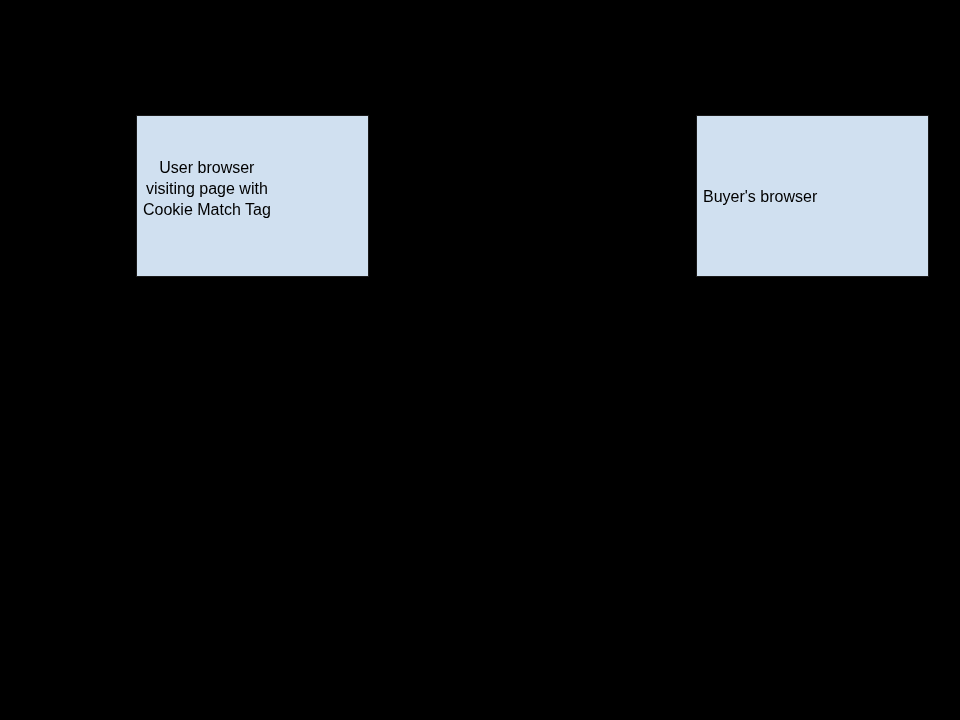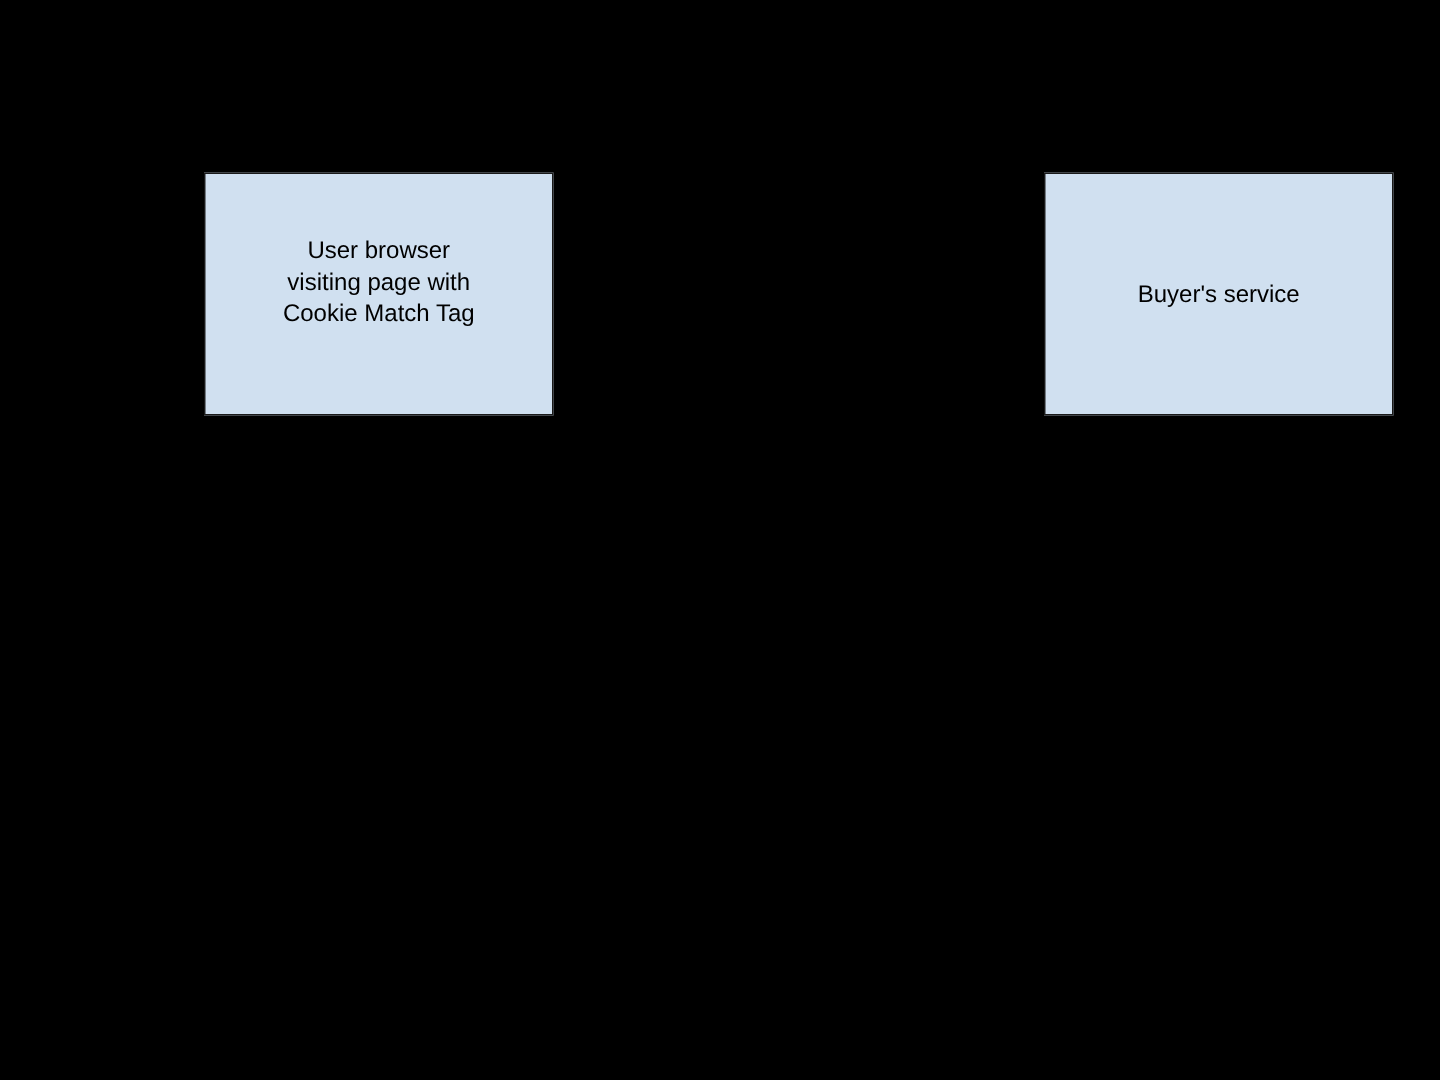--- a/index.html
+++ b/index.html
@@ -16,21 +16,21 @@
     overflow: hidden;
     font-family: "Liberation Sans", sans-serif;
   }
   .node {
     position: absolute;
     box-sizing: border-box;
     background: #d0e0f0;
     border: 1px solid #1a1a1a;
     display: flex;
     align-items: center;
-    justify-content: center;
+    justify-content: flex-start;
   }
   .node-label {
     color: #000000;
     font-family: "Liberation Sans", sans-serif;
     font-size: 16px;
     line-height: 21px;
     text-align: center;
     white-space: pre-line;
     padding: 0 6px;
   }
@@ -84,17 +84,17 @@
 
   <div class="connector" id="connector-user-to-google"></div>
 
   <div class="node multiline" id="node-user-browser">
     <div class="node-label">User browser
 visiting page with
 Cookie Match Tag</div>
   </div>
 
   <div class="node" id="node-buyers-service">
-    <div class="node-label">Buyer's service</div>
+    <div class="node-label">Buyer's browser</div>
   </div>
 
 
 </div>
 
 </body></html>

